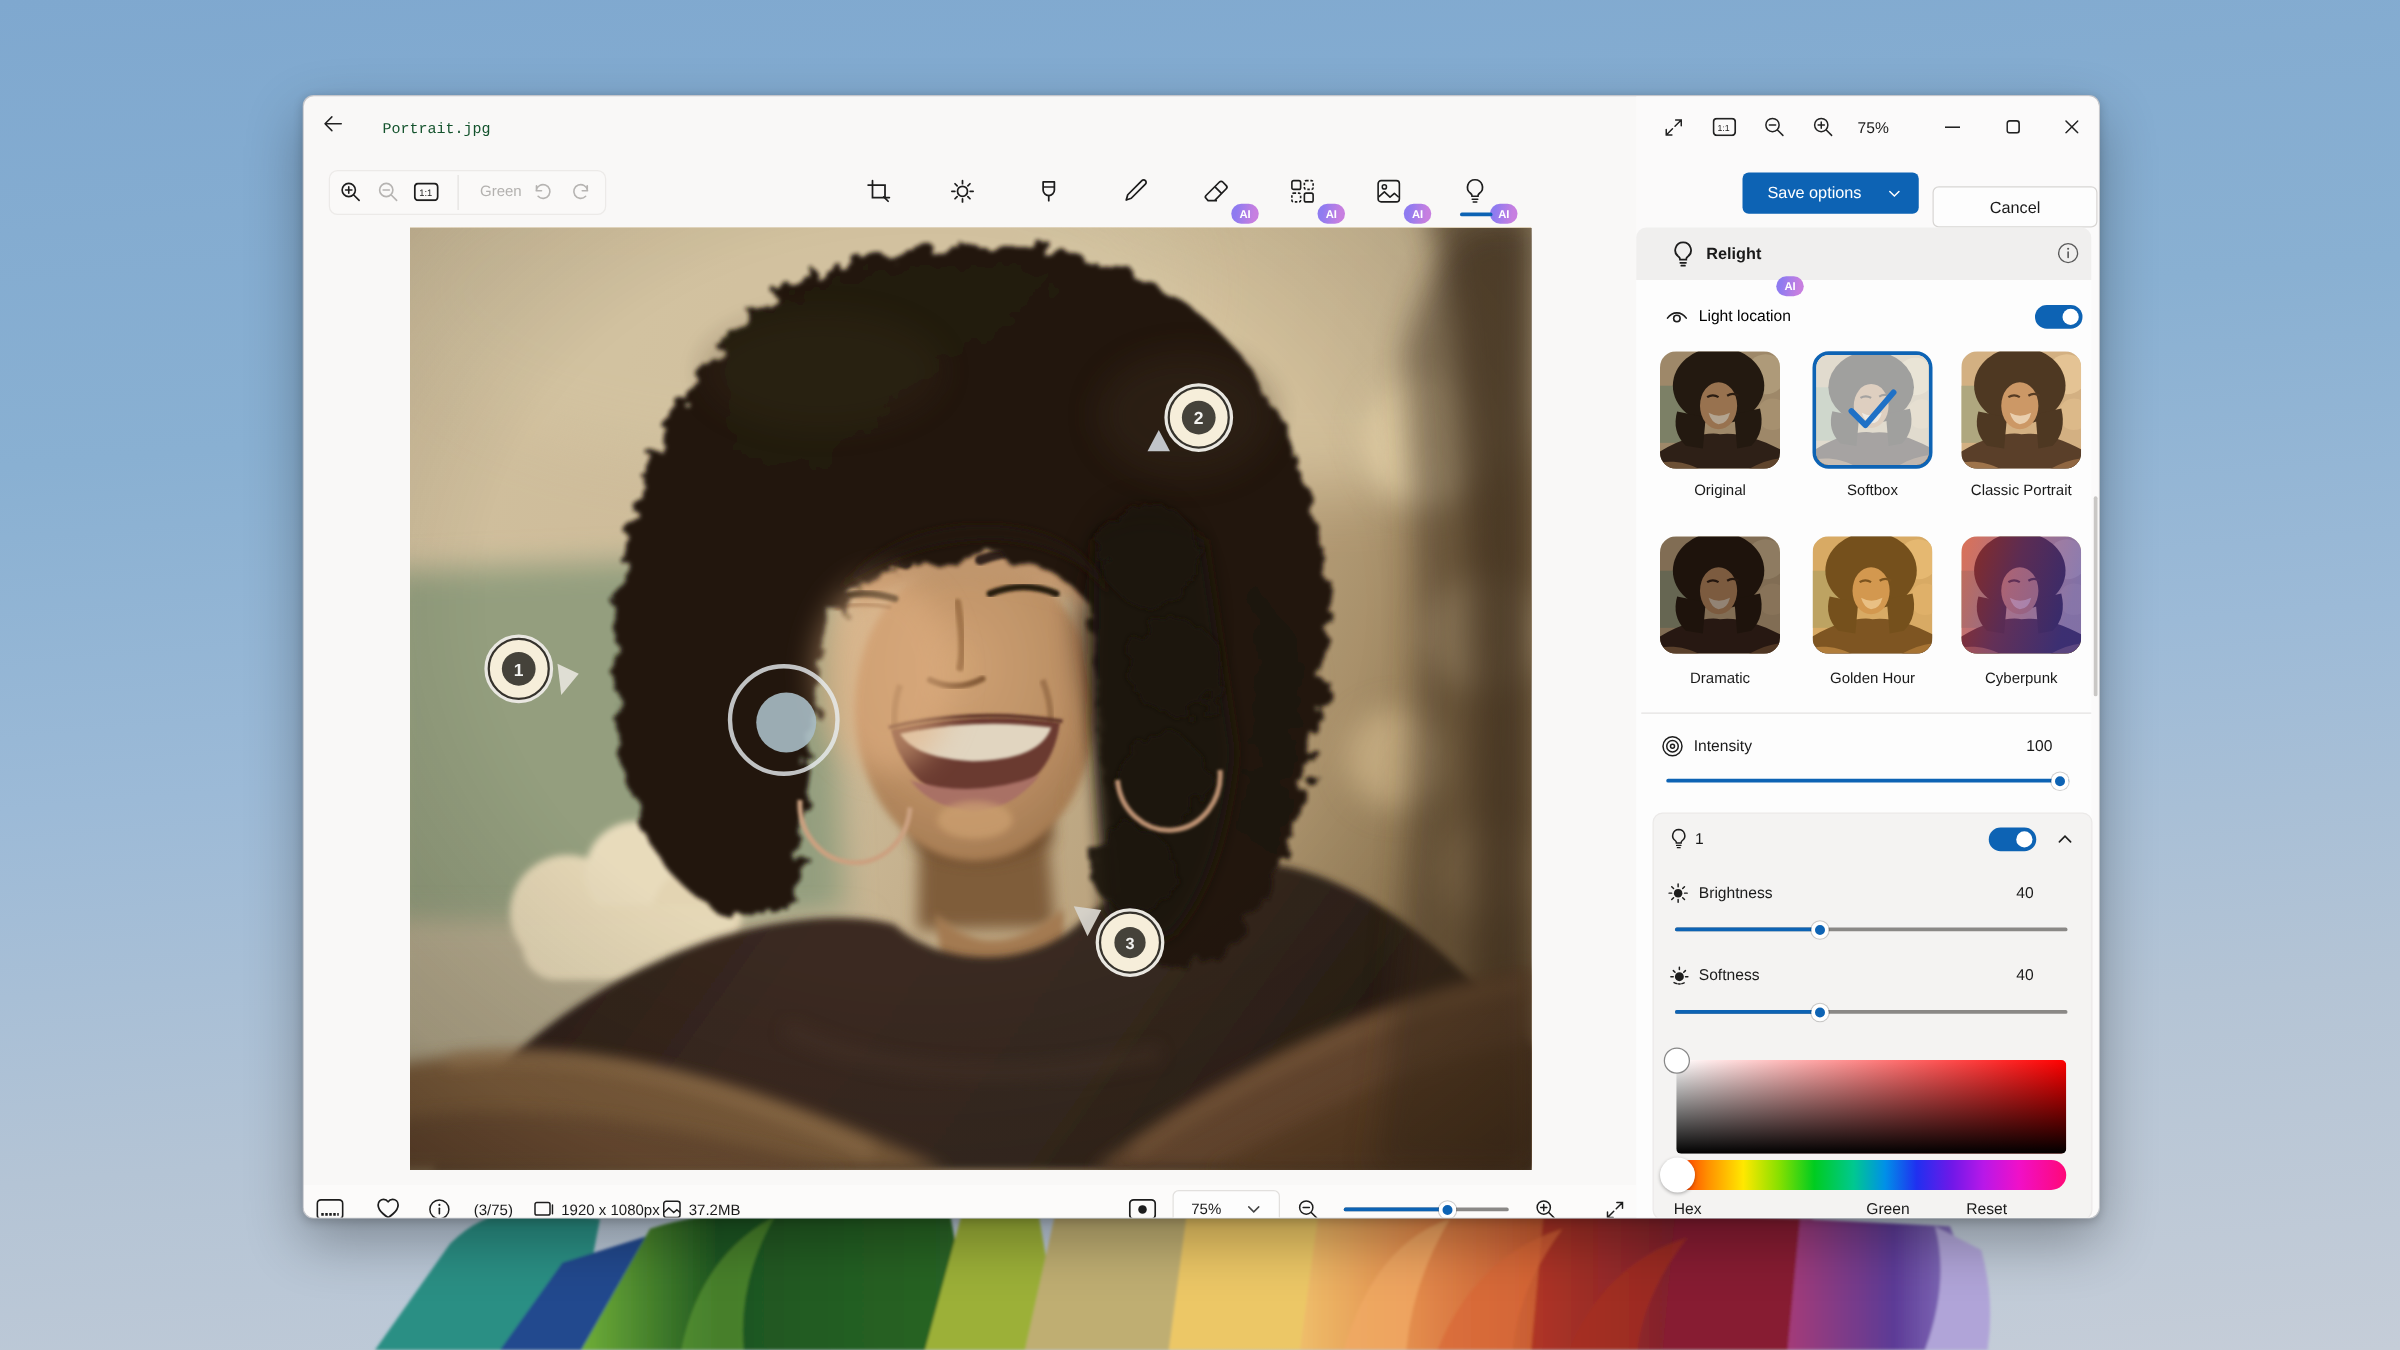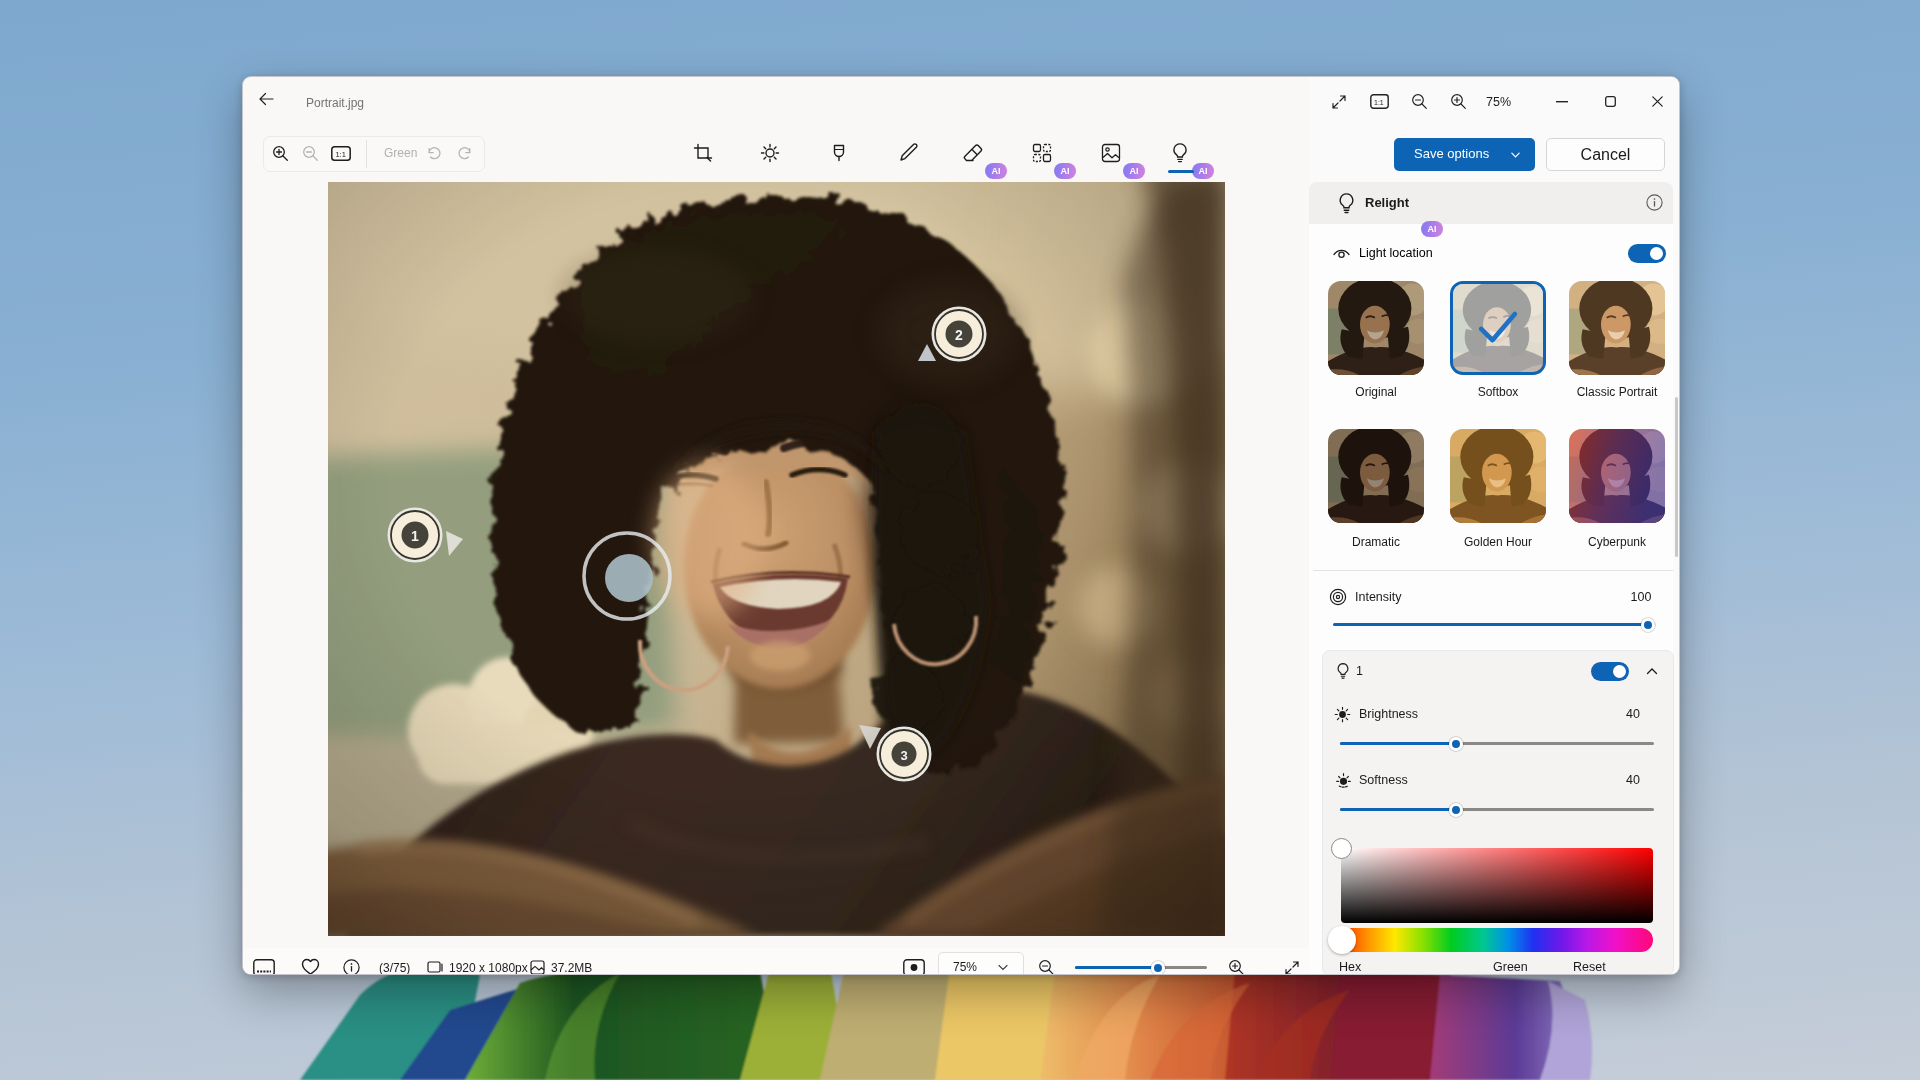--- a/index.html
+++ b/index.html
@@ -8,39 +8,39 @@
          background: linear-gradient(175deg,#7fa8cf 0%, #89b0d2 30%, #9cbad7 52%, #b4c4d5 76%, #c5cdd8 100%); }
   .abs { position:absolute; }
   #win { position:absolute; left:242px; top:76px; width:1438px; height:899px;
          background:#f9f8f7; border-radius:9px; box-shadow:0 18px 45px rgba(0,0,0,.30), 0 2px 8px rgba(0,0,0,.18);
          overflow:hidden; border:1px solid rgba(130,138,148,.45);}
   .aibadge { position:absolute; width:22px; height:16px; border-radius:8px;
              background:linear-gradient(100deg,#8f7bf0 20%,#c77fe0 80%); color:#fff; font-size:9px; font-weight:700;
              text-align:center; line-height:16px;margin-top:26px; }
   #saveBtn { position:absolute; left:1151px; top:61px; width:141px; height:33px; background:#0d63b4;
              border-radius:5px; color:#fff; font-size:13px; }
-  #cancelBtn{ position:absolute; left:1303px; top:61px; width:119px; height:33px; background:#fdfdfd;
-              border-radius:5px; border:1px solid #d8d6d4; color:#1a1a1a; font-size:16px; text-align:center; line-height:31px;}
+  #cancelBtn{ position:absolute; left:1303px; top:72px; width:132px; height:33px; background:#fdfdfd;
+              border-radius:5px; border:1px solid #d8d6d4; color:#1a1a1a; font-size:13px; text-align:center; line-height:31px;}
   #botbar { position:absolute; left:0; top:859px; width:1066px; height:40px; background:#fcfbfa;margin-top:12px; }
   #panel { position:absolute; left:1066px; top:0; width:372px; height:899px; background:#fbfafa; }
   #relightHdr { position:absolute; left:1066px; top:105px; width:364px; height:42px; background:#f0efee;
                 border-radius:8px 8px 0 0; }
   #panelBody { position:absolute; left:1066px; top:147px; width:364px; height:752px; background:#fdfdfd; }
   .thumb { position:absolute; width:96px; height:94px; border-radius:13px; overflow:hidden; }
   .tlabel { position:absolute; width:130px; text-align:center; font-size:12px; color:#1a1a1a; }
   .toggle { position:absolute; width:38px; height:19px; border-radius:10px; background:#0d63b4; }
   .toggle::after { content:""; position:absolute; right:3px; top:3px; width:13px; height:13px; border-radius:7px; background:#fff; }
   .slider { position:absolute; height:3px; border-radius:2px; background:#8a8886; }
   .sfill { position:absolute; height:3px; border-radius:2px; background:#0d63b4; }
   .sknob { position:absolute; width:14px; height:14px; border-radius:8px; background:#0d63b4; border:3px solid #fff;
            box-shadow:0 0 0 .8px rgba(0,0,0,.18); }
   .card1 { position:absolute; left:1079px; top:573px; width:352px; height:326px; background:#f4f3f2;
            border:1px solid #ebe9e8; border-radius:8px; }
   .rlab { font-size:12.5px; color:#1b1b1b; position:absolute; }
-  .rval { font-size:12.5px; color:#1b1b1b; position:absolute; text-align:center; width:40px; }
+  .rval { font-size:12.5px; color:#1b1b1b; position:absolute; text-align:left; width:40px; }
 </style>
 </head>
 <body>
 <svg width="0" height="0" style="position:absolute">
   <defs>
     <symbol id="minip" viewBox="6 6 84 82">
       <rect width="96" height="94" fill="#cdb58e"></rect>
       <rect x="0" y="30" width="30" height="40" fill="#9aa88a" opacity="0.9"></rect>
       <circle cx="80" cy="22" r="14" fill="#e6d2a8" opacity="0.85"></circle>
       <circle cx="85" cy="50" r="11" fill="#dec49a" opacity="0.7"></circle>
@@ -105,21 +105,21 @@
   </g>
 </svg>
 
 <div id="win">
   <div id="panel"></div>
   <div id="panelBody"></div>
 
   <svg class="abs" style="left:15px;top:14px" width="16" height="16" viewBox="0 0 16 16">
     <path d="M15 8H2M7.5 2.5L2 8l5.5 5.5" stroke="#222" stroke-width="1.2" fill="none" stroke-linecap="round" stroke-linejoin="round"></path>
   </svg>
-  <div style="position:absolute;left:63px;top:19px;font-size:12px;color:#737373;">Portrait.jpg</div>
+  <div style="position:absolute;left:63px;top:19px;font-size:12px;color:#14532d;font-family:Liberation Mono, monospace;">Portrait.jpg</div>
 
   <svg class="abs" style="left:1087px;top:16px" width="18" height="18" viewBox="0 0 18 18">
     <path d="M10.5 3h4.5v4.5M7.5 15H3v-4.5M15 3l-5 5M3 15l5-5" stroke="#222" stroke-width="1.2" fill="none" stroke-linecap="round"></path>
   </svg>
   <svg class="abs" style="left:1127px;top:17px" width="19" height="15" viewBox="0 0 19 15">
     <rect x="0.8" y="0.8" width="17.4" height="13.4" rx="2.6" stroke="#222" stroke-width="1.4" fill="none"></rect>
     <text x="4" y="10.5" font-size="7" font-family="Liberation Sans" fill="#222">1:1</text>
   </svg>
   <svg class="abs" style="left:1168px;top:16px" width="17" height="17" viewBox="0 0 17 17">
     <circle cx="7" cy="7" r="5.3" stroke="#222" stroke-width="1.2" fill="none"></circle>

